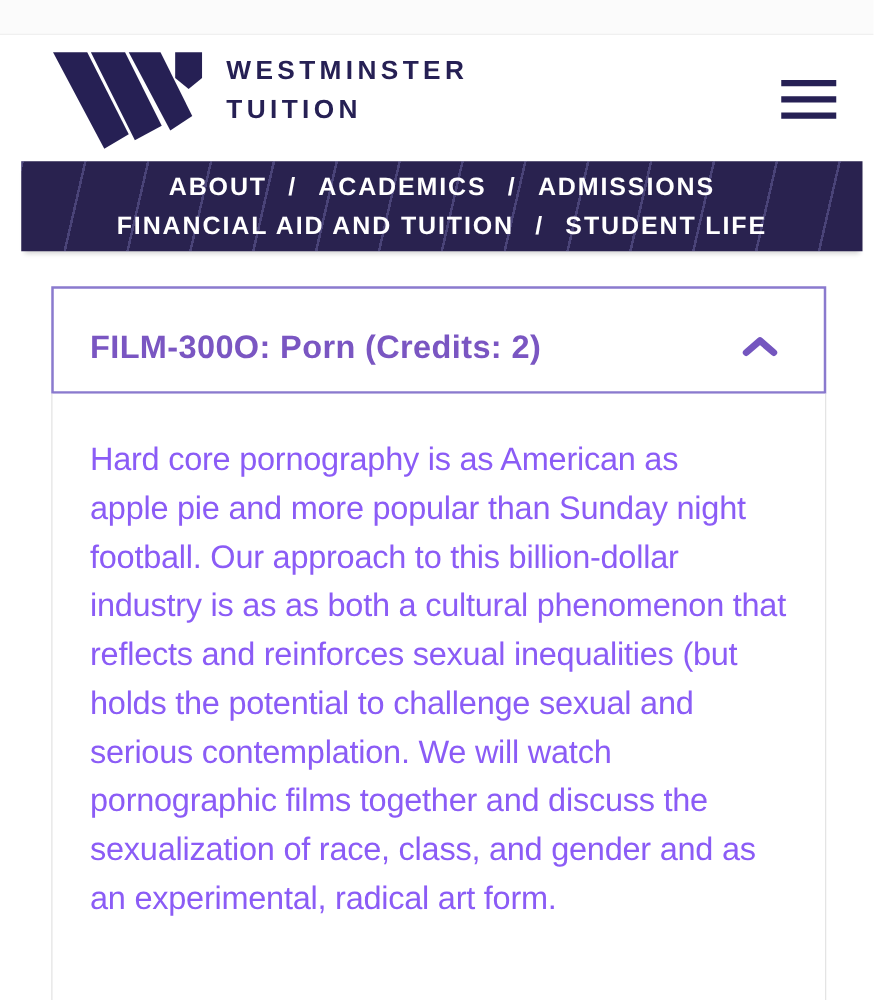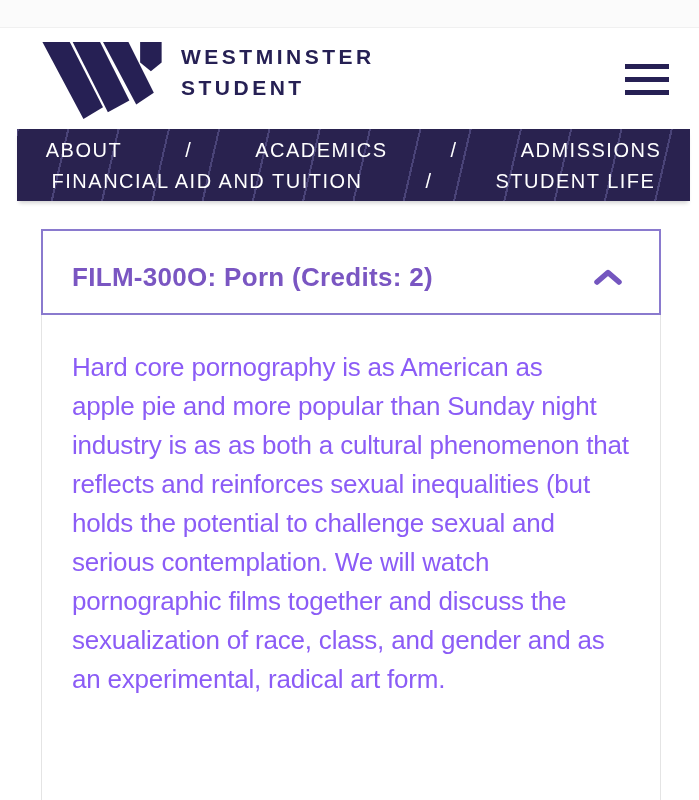--- a/index.html
+++ b/index.html
@@ -57,26 +57,25 @@
     flex-direction:column;
     justify-content:center;
     align-items:center;
     gap:5px;
     box-shadow:0 4px 4px -2px rgba(0,0,0,0.18);
   }
   .nav-row{
     display:flex;
     align-items:center;
     color:#ffffff;
-    font-weight:400;
+    font-weight:700;
     font-size:20px;
     line-height:26px;
     letter-spacing:1.5px;
     white-space:nowrap;
-    gap:46px;
   }
   .nav-link{cursor:pointer;}
   .nav-sep{margin:0 17px;}
   
   .course-card{
     margin:28px 38px 0 41px;
   }
   .card-header{
     box-sizing:border-box;
     height:86px;
@@ -127,21 +126,21 @@
           <g fill="#262054">
             <polygon points="0,5 28,5 62,72 42,84"></polygon>
             <polygon points="31,5 59,5 89,65 67,77"></polygon>
             <polygon points="62,5 88,5 114,57 96,69"></polygon>
             <polygon points="100,5 122,5 122,26 111,35 100,26"></polygon>
           </g>
         </svg>
       </span>
       <span class="wordmark">
         <div>WESTMINSTER</div>
-        <div>STUDENT</div>
+        <div>TUITION</div>
       </span>
     </a>
     <button class="hamburger" aria-label="menu">
       <span class="bar"></span>
       <span class="bar"></span>
       <span class="bar"></span>
     </button>
   </header>
 
   <nav class="main-nav">
@@ -164,20 +163,21 @@
       <h2 class="course-title">FILM-300O: Porn (Credits: 2)</h2>
       <span class="chevron">
         <svg width="30" height="17" viewBox="0 0 30 17" xmlns="http://www.w3.org/2000/svg" aria-hidden="true">
           <polyline points="4,13 15,3.5 26,13" fill="none" stroke="#7456bf" stroke-width="5.5" stroke-linecap="round" stroke-linejoin="round"></polyline>
         </svg>
       </span>
     </div>
     <div class="card-body">
       <div class="desc-line">Hard core pornography is as American as</div>
       <div class="desc-line">apple pie and more popular than Sunday night</div>
+      <div class="desc-line">football. Our approach to this billion-dollar</div>
       <div class="desc-line">industry is as as both a cultural phenomenon that</div>
       <div class="desc-line">reflects and reinforces sexual inequalities (but</div>
       <div class="desc-line">holds the potential to challenge sexual and</div>
       <div class="desc-line">serious contemplation. We will watch</div>
       <div class="desc-line">pornographic films together and discuss the</div>
       <div class="desc-line">sexualization of race, class, and gender and as</div>
       <div class="desc-line">an experimental, radical art form.</div>
     </div>
   </section>
 

